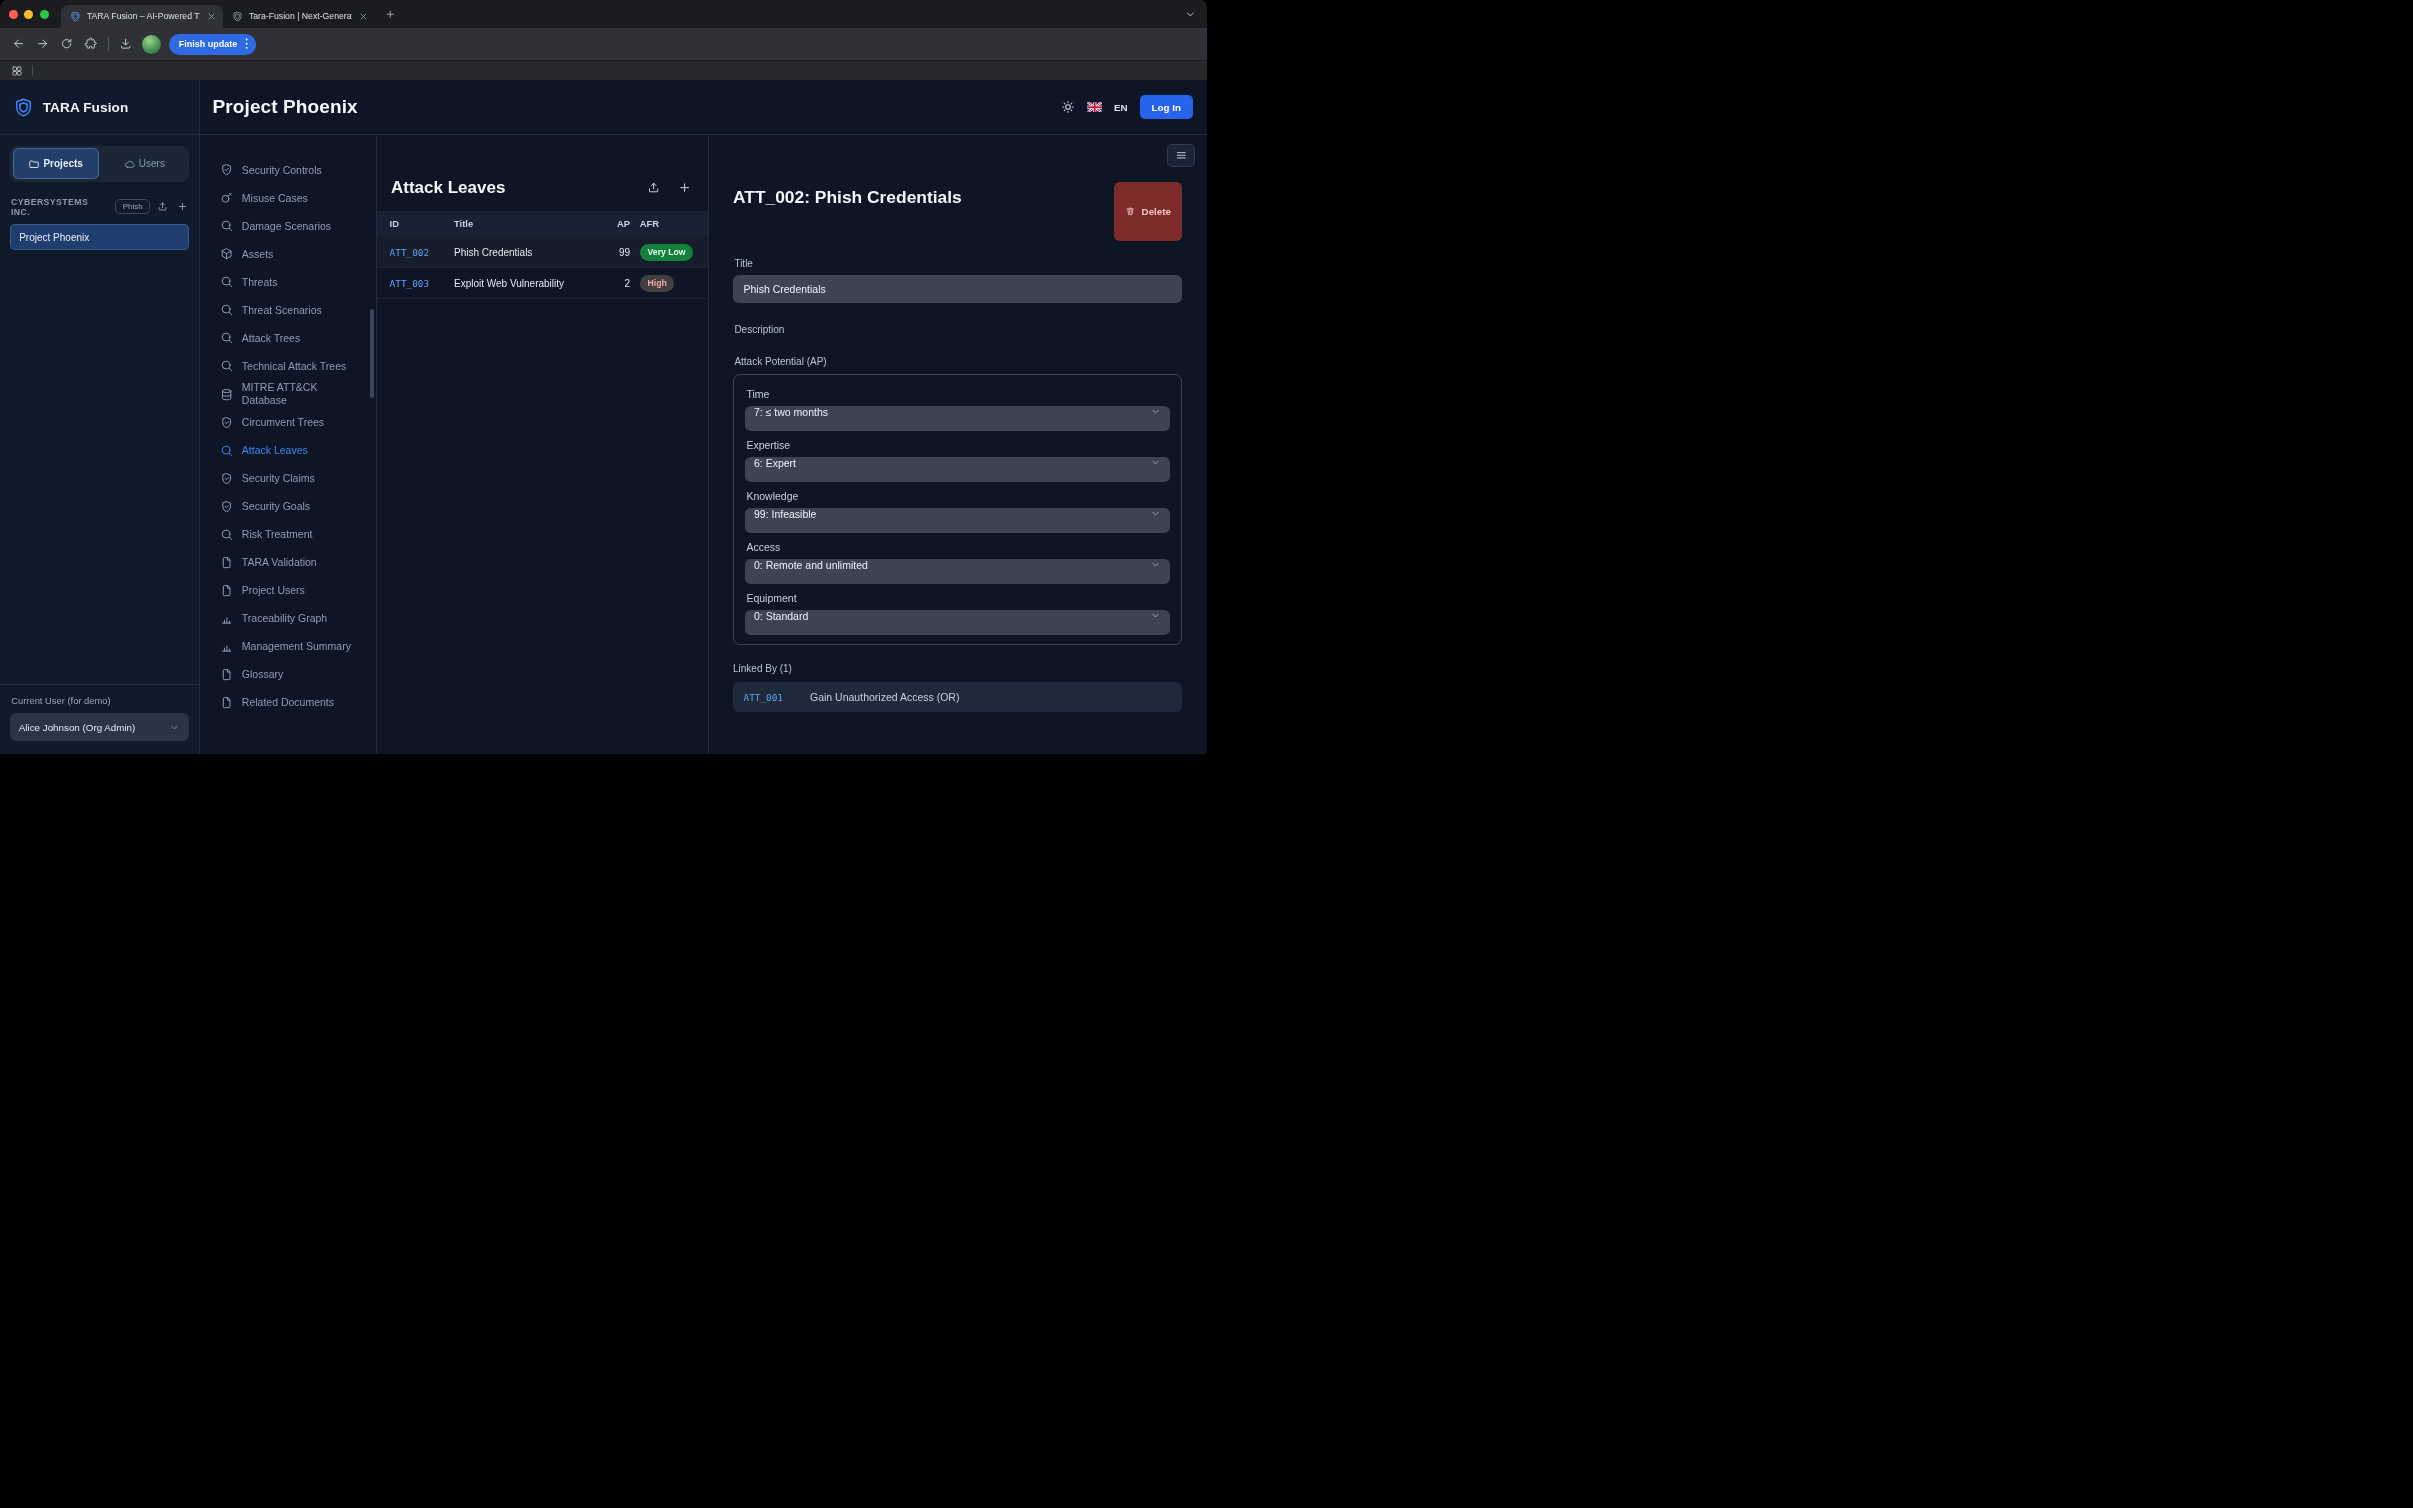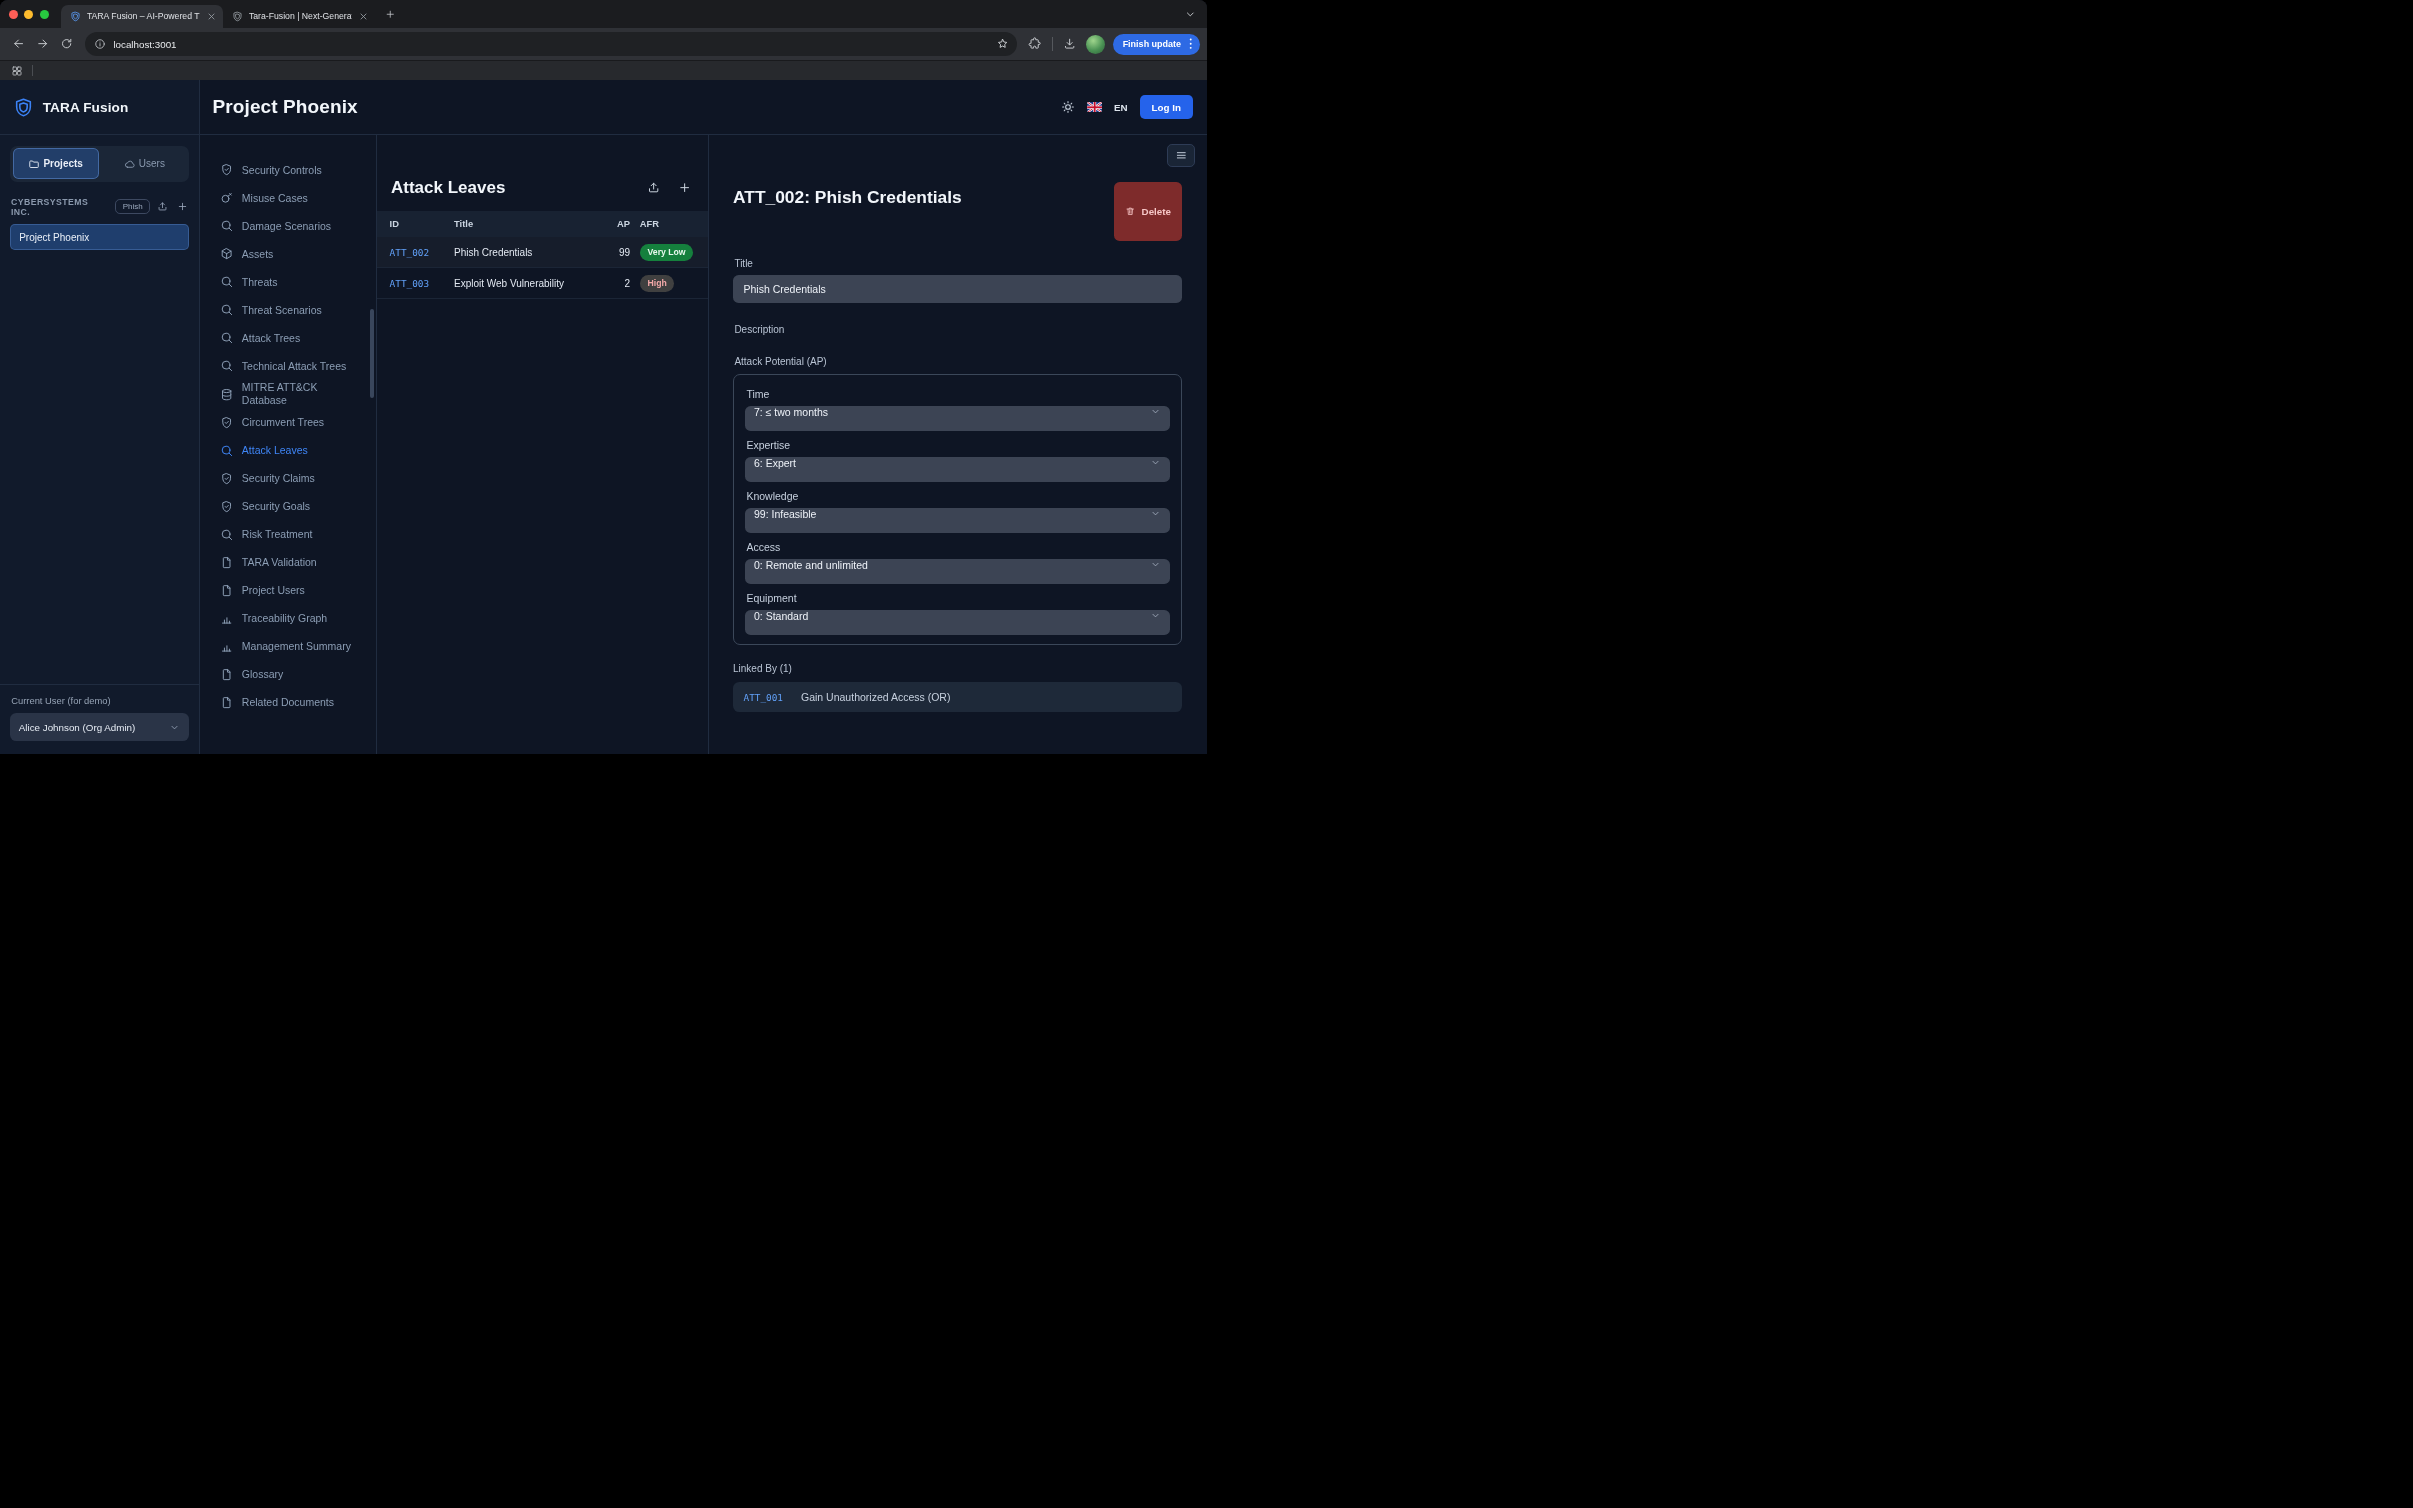--- a/index.html
+++ b/index.html
@@ -108,21 +108,21 @@
   .f-label { margin:17px 1.4px 6.3px; font-size:10px; color:#b9c4d4; }
   .f-label.tight { margin-top:21px; }
   .text-input { height:28px; background:#3c4454; border-radius:5.6px; display:flex; align-items:center; padding:0 10.5px; font-size:10.5px; color:#eef2f8; }
   .textarea { height:61px; background:#3c4454; border-radius:5.6px; padding:8.4px 10.5px; font-size:10.5px; color:#eef2f8; position:relative; line-height:1.4; }
   .textarea::after { content:""; position:absolute; right:2.1px; bottom:2.1px; width:8.4px; height:8.4px; clip-path:polygon(100% 0,100% 100%,0 100%); background:repeating-linear-gradient(-45deg,transparent 0 1.7px,#93a0b1 1.7px 2.8px); }
   .ap-box { margin-top:7px; border:0.7px solid #3b4759; border-radius:7px; padding:4.2px 11px 9.8px; }
   .ap-field-label { margin:8.4px 1.4px 5.6px; font-size:10.5px; color:#c6d0de; }
   .select { height:25px; background:#3c4454; border-radius:5.6px; display:flex; align-items:flex-start; padding:0 9px; font-size:10.5px; color:#eef2f8; cursor:pointer; }
   .select .chev { margin-left:auto; width:11px; height:11px; color:#a7b3c3; }
   .linked-label { margin-top:18px; font-size:10px; color:#b9c4d4; }
-  .linked-item { margin-top:7.7px; background:#1e2939; border-radius:6.3px; padding:9px 10.5px; display:flex; align-items:center; gap:18px; font-size:10.5px; cursor:pointer; }
+  .linked-item { margin-top:7.7px; background:#1e2939; border-radius:6.3px; padding:9px 10.5px; display:flex; align-items:center; gap:27px; font-size:10.5px; cursor:pointer; }
   .linked-id { font-family:"DejaVu Sans Mono","Liberation Mono",monospace; font-size:9.4px; }
   .linked-text { color:#c7d1df; }
 </style>
 </head>
 <body style="--accent: #2563eb;">
 
 <div class="window">
 
   <div class="tabstrip">
     <div class="traffic">
@@ -190,35 +190,20 @@
         </span>
       </div>
     <div class="tool-btn">
         <span class="ico">
           <svg viewBox="0 0 24 24" fill="none" stroke="currentColor" stroke-width="1.8" stroke-linecap="round" stroke-linejoin="round">
             <path d="M19.5 12a7.5 7.5 0 1 1-2.2-5.3"></path>
             <path d="M19.5 4.2v4.4h-4.4"></path>
           </svg>
         </span>
       </div>
-    <div class="omnibox">
-      <span class="ico omni-info">
-          <svg viewBox="0 0 24 24" fill="none" stroke="currentColor" stroke-width="1.8" stroke-linecap="round" stroke-linejoin="round">
-            <circle cx="12" cy="12" r="8.5"></circle>
-            <path d="M12 11.2V16"></path>
-            <path d="M12 8v.3"></path>
-          </svg>
-        </span>
-      <span class="omni-url">localhost:3001</span>
-      <span class="ico omni-star">
-          <svg viewBox="0 0 24 24" fill="none" stroke="currentColor" stroke-width="1.8" stroke-linecap="round" stroke-linejoin="round">
-            <path d="M12 4.3l2.3 4.7 5.2.8-3.8 3.7.9 5.2-4.6-2.4-4.6 2.4.9-5.2L4.5 9.8l5.2-.8z"></path>
-          </svg>
-        </span>
-    </div>
     <div class="tool-btn">
         <span class="ico">
           <svg viewBox="0 0 24 24" fill="none" stroke="currentColor" stroke-width="1.8" stroke-linecap="round" stroke-linejoin="round">
             <path d="M10 3.5a2 2 0 0 1 4 0V5h3.5a1 1 0 0 1 1 1v3.5h1.5a2 2 0 0 1 0 4H18.5V19a1 1 0 0 1-1 1H14v-1.5a2 2 0 0 0-4 0V20H6.5a1 1 0 0 1-1-1v-3.5H4a2 2 0 0 1 0-4h1.5V6a1 1 0 0 1 1-1H10z"></path>
           </svg>
         </span>
       </div>
     <div class="tb-sep"></div>
     <div class="tool-btn">
         <span class="ico">

